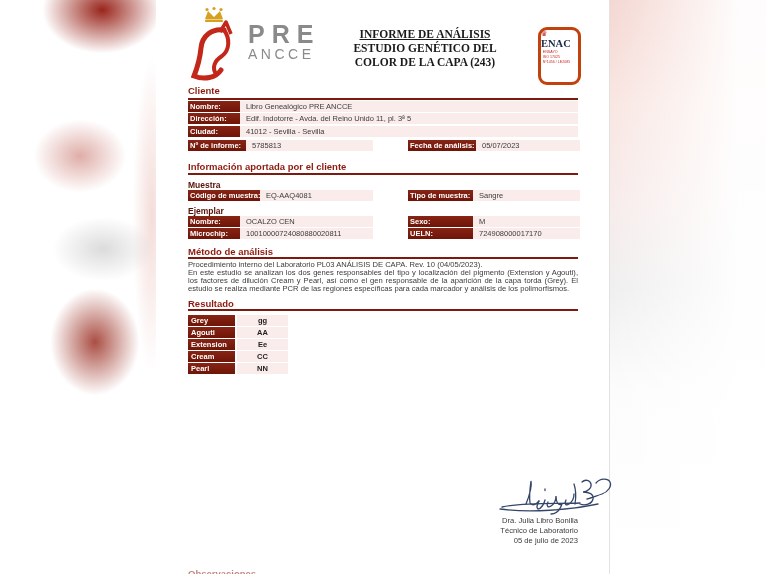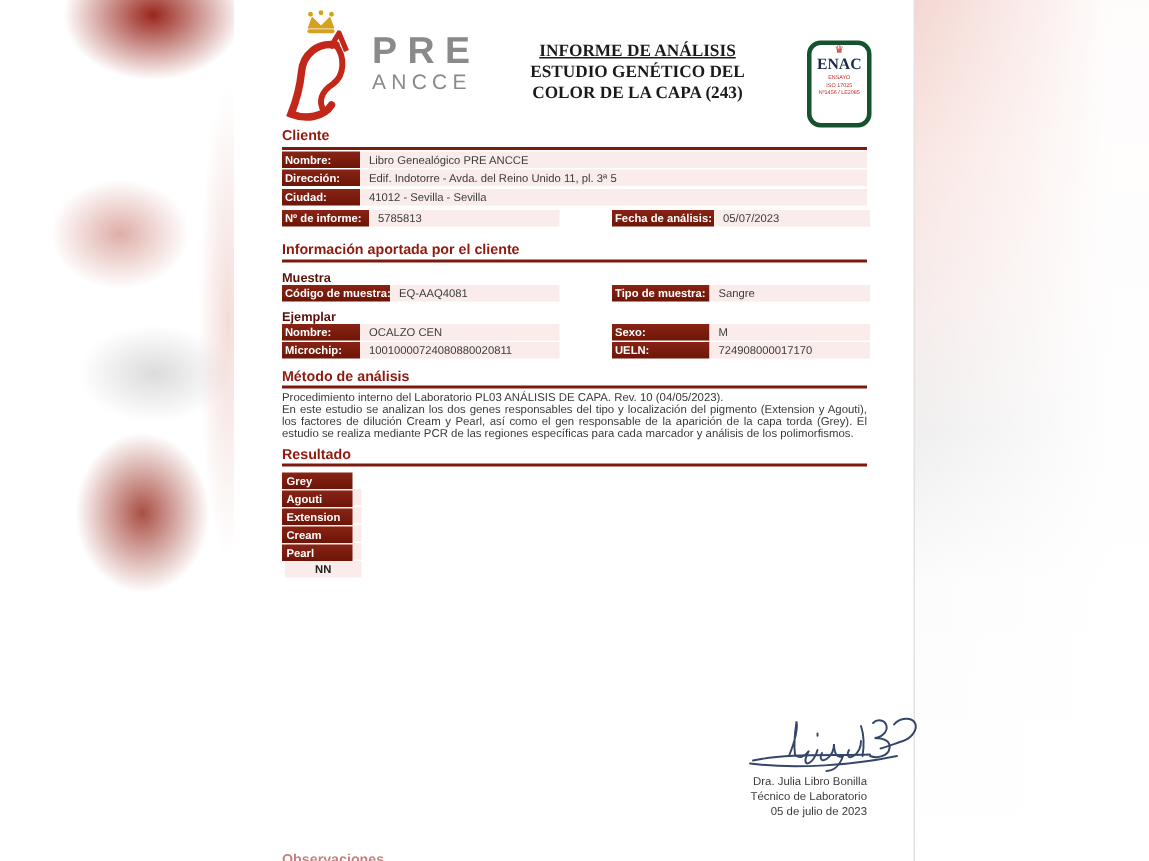--- a/index.html
+++ b/index.html
@@ -26,21 +26,21 @@
 
   
   .logo-mark { position:absolute; left:34px; top:6px; width:48px; height:76px; }
   .brand { position:absolute; left:92px; top:22px; color:#8a8a8a; }
   .brand-top { font-size:25px; letter-spacing:7px; font-weight:700; line-height:25px; }
   .brand-bottom { font-size:14px; letter-spacing:3.5px; font-weight:400; line-height:15px; }
   .title-block { position:absolute; left:169px; top:27px; width:200px; text-align:center;
     color:#1a1a1a; font-weight:bold; font-size:11.5px; line-height:14px;font-family:Liberation Serif, serif; }
   .title-block .u { text-decoration:underline; }
   .enac { position:absolute; left:382px; top:27px; width:43px; height:58px;
-    border:3px solid #14532d; border-radius:9px; background:#fff; text-align:center; }
+    border:3px solid #c2410c; border-radius:9px; background:#fff; text-align:left; }
   .enac-crown { color:#c5261f; font-size:7px; line-height:8px; display:block; }
   .enac-name { font-family:"Liberation Serif", serif; font-weight:bold; color:#1b2a4a;
     font-size:10.5px; line-height:11px; display:block; }
   .enac-small { color:#c5261f; font-size:4px; line-height:5px; display:block; transform:scale(.9); }
 
   
   .sec-h { position:absolute; left:32px; color:#8e1a0f; font-weight:bold; font-size:9.5px; }
   .rule { position:absolute; left:32px; width:390px; height:2px; background:#7d1a0f; }
   .sub-h { position:absolute; left:32px; color:#571108; font-weight:bold; font-size:8.5px; }
 
@@ -50,21 +50,21 @@
     font-size:7.5px; line-height:11px; padding-left:2px; flex:0 0 auto; white-space:nowrap; }
   .fvalue { background:#f9ecea; color:#3c3c3c; font-size:7.5px; line-height:11px;
     padding-left:6px; flex:1 1 auto; white-space:nowrap; overflow:hidden; }
   .w52{width:52px} .w65{width:65px} .w72{width:72px}
 
   
   .para { position:absolute; left:32px; width:390px; color:#3a3a3a; font-size:7.6px; line-height:7.8px; }
   .para.just { text-align:justify; }
 
   
-  .rrow { position:absolute; left:32px; height:11px; display:flex;flex-direction:column; }
+  .rrow { position:absolute; left:32px; height:11px; display:flex; }
   .rlabel { width:47px; background:linear-gradient(#872415,#6e1507); color:#fff; font-weight:bold;
     font-size:7.5px; line-height:11px; padding-left:3px; }
   .rvalue { width:51px; margin-left:2px; background:#f9ecea; color:#222; font-weight:bold;
     font-size:7.5px; line-height:11px; text-align:center; }
 
   
   .sig-svg { position:absolute; left:340px; top:476px; width:122px; height:42px; }
   .sig-line { position:absolute; width:184px; left:238px; text-align:right;
     color:#3a3a3a; font-size:7.6px; line-height:10px; }
 

